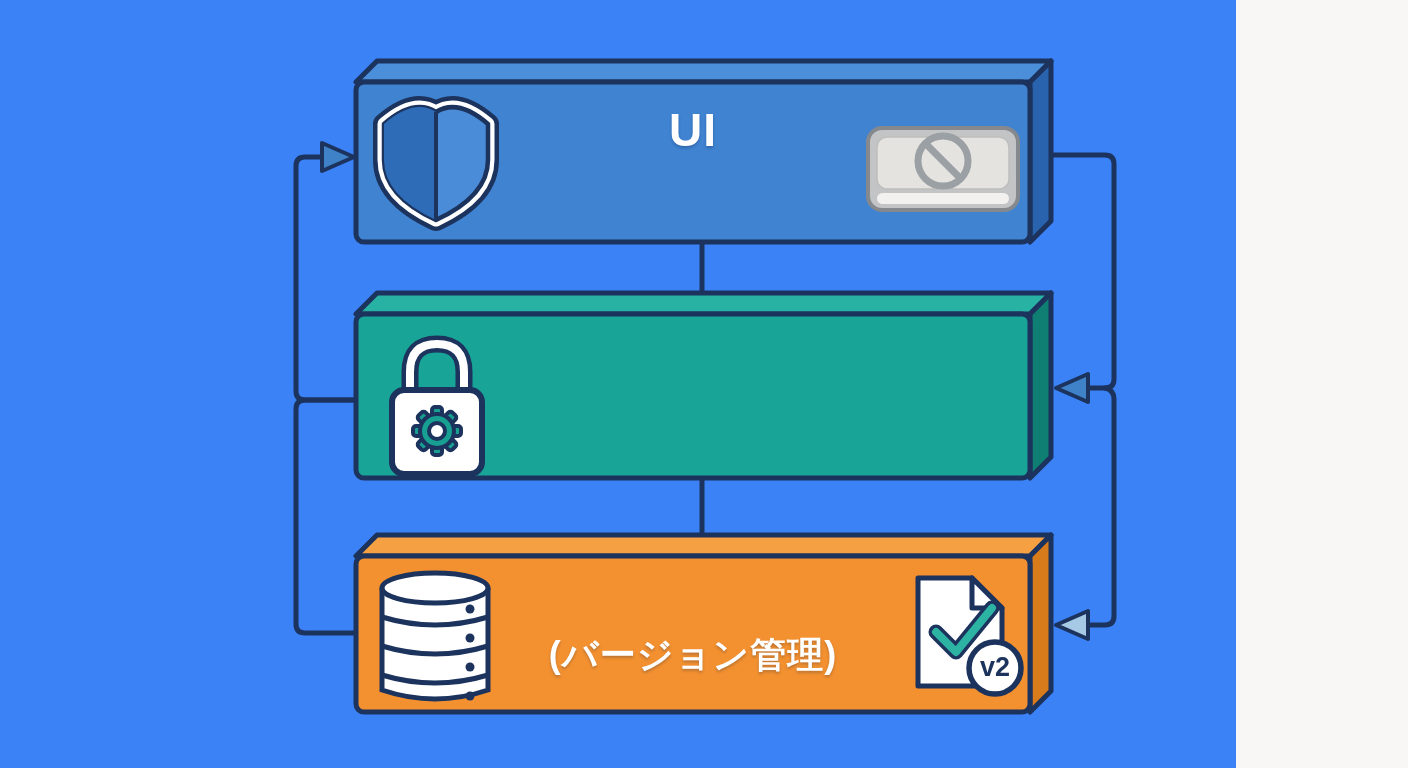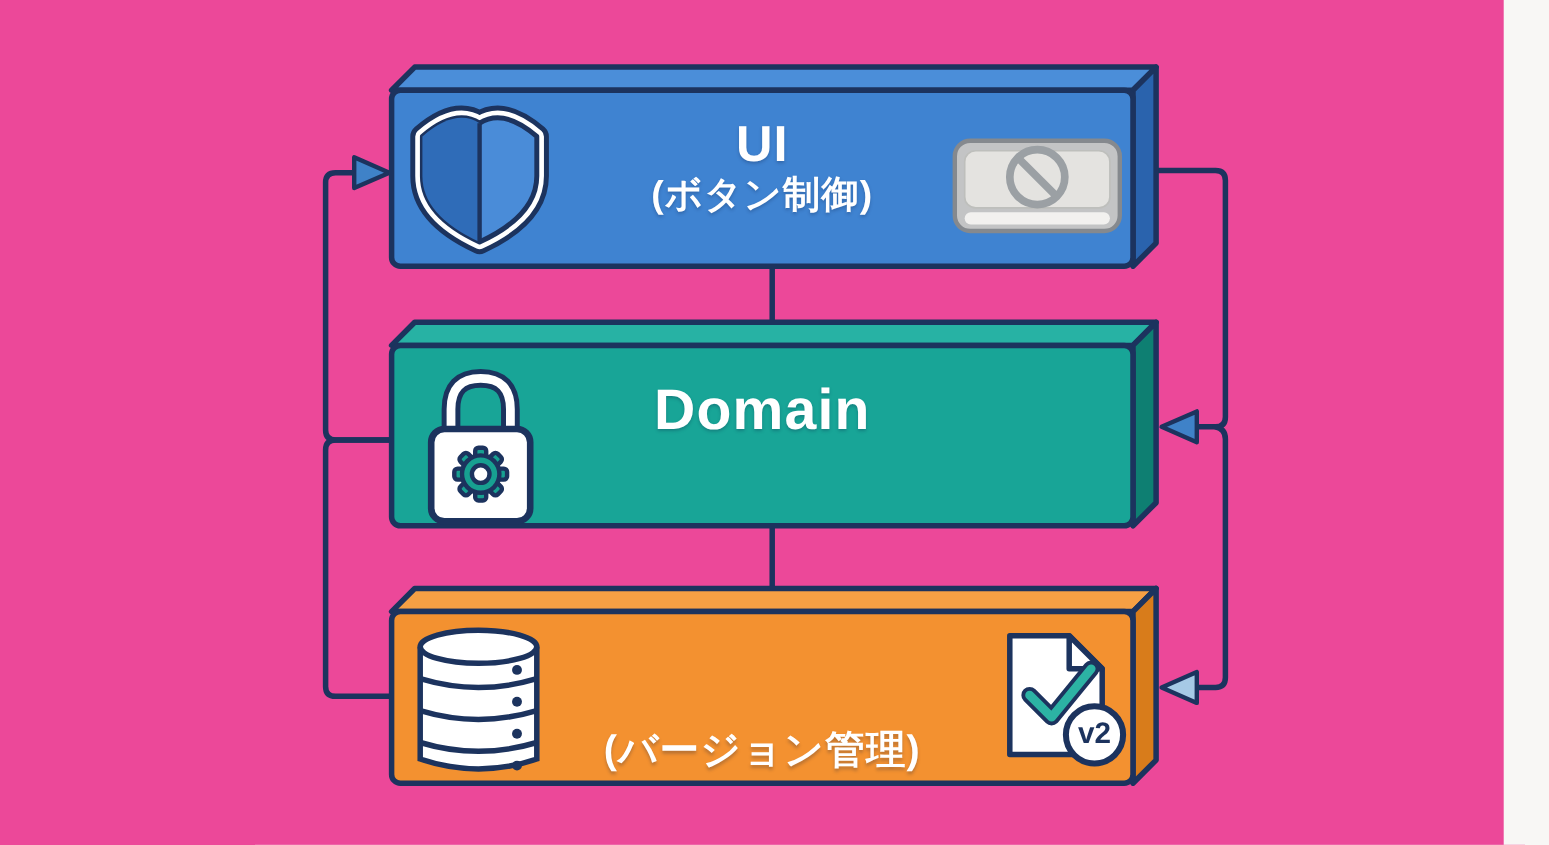--- a/index.html
+++ b/index.html
@@ -2,35 +2,35 @@
 <html><head>
 <meta charset="utf-8">
 <style>
   html,body{margin:0;padding:0;}
   body{
     width:1408px;height:768px;
     background:#f8f7f5;
     font-family:"Liberation Sans","DejaVu Sans",sans-serif;
     overflow:hidden;
   }
-  .canvas{position:relative;width:1367px;height:768px;background:#ec4899;}
+  .canvas{position:relative;width:1236px;height:768px;background:#3b82f6;}
   .canvas svg{position:absolute;left:0;top:0;}
   .label{
     position:absolute;left:356px;width:674px;
     text-align:center;color:#ffffff;font-weight:700;
     text-shadow:0 2px 3px rgba(10,25,60,0.25);
     line-height:1.05;letter-spacing:1px;
     pointer-events:none;white-space:nowrap;
   }
   .t-ui{top:106px;font-size:46px;}
   .s-ui{top:160px;font-size:34px;}
   .t-domain{top:346px;font-size:52px;}
   .s-domain{top:408px;font-size:34px;}
   .t-db{top:580px;font-size:46px;}
-  .s-db{top:636px;font-size:36px;margin-top:27px;}
+  .s-db{top:636px;font-size:36px;}
   .v2{
     position:absolute;left:995px;top:668px;
     transform:translate(-50%,-52%);
     color:#1c335e;font-weight:700;font-size:27px;
     pointer-events:none;
   }
 </style>
 </head>
 <body>
 
@@ -123,20 +123,18 @@
     <path d="M 972,578 L 972,608 L 1002,608 Z" fill="#ffffff" stroke="#1c335e" stroke-width="5" stroke-linejoin="round"></path>
     <g>
       <path d="M 936,632 L 956,652 L 992,608" fill="none" stroke="#1c335e" stroke-width="15" stroke-linecap="round" stroke-linejoin="round"></path>
       <path d="M 936,632 L 956,652 L 992,608" fill="none" stroke="#2cb3a4" stroke-width="8" stroke-linecap="round" stroke-linejoin="round"></path>
     </g>
     <circle cx="995" cy="668" r="26" fill="#ffffff" stroke="#1c335e" stroke-width="5.5"></circle>
   </g>
 </svg>
 
   <div class="label t-ui">UI</div>
-  <div class="label s-ui">(ボタン制御)</div>
 
-  <div class="label t-domain">Domain</div>
 
   <div class="label s-db">(バージョン管理)</div>
 
   <div class="v2">v2</div>
 </div>
 
 </body></html>

